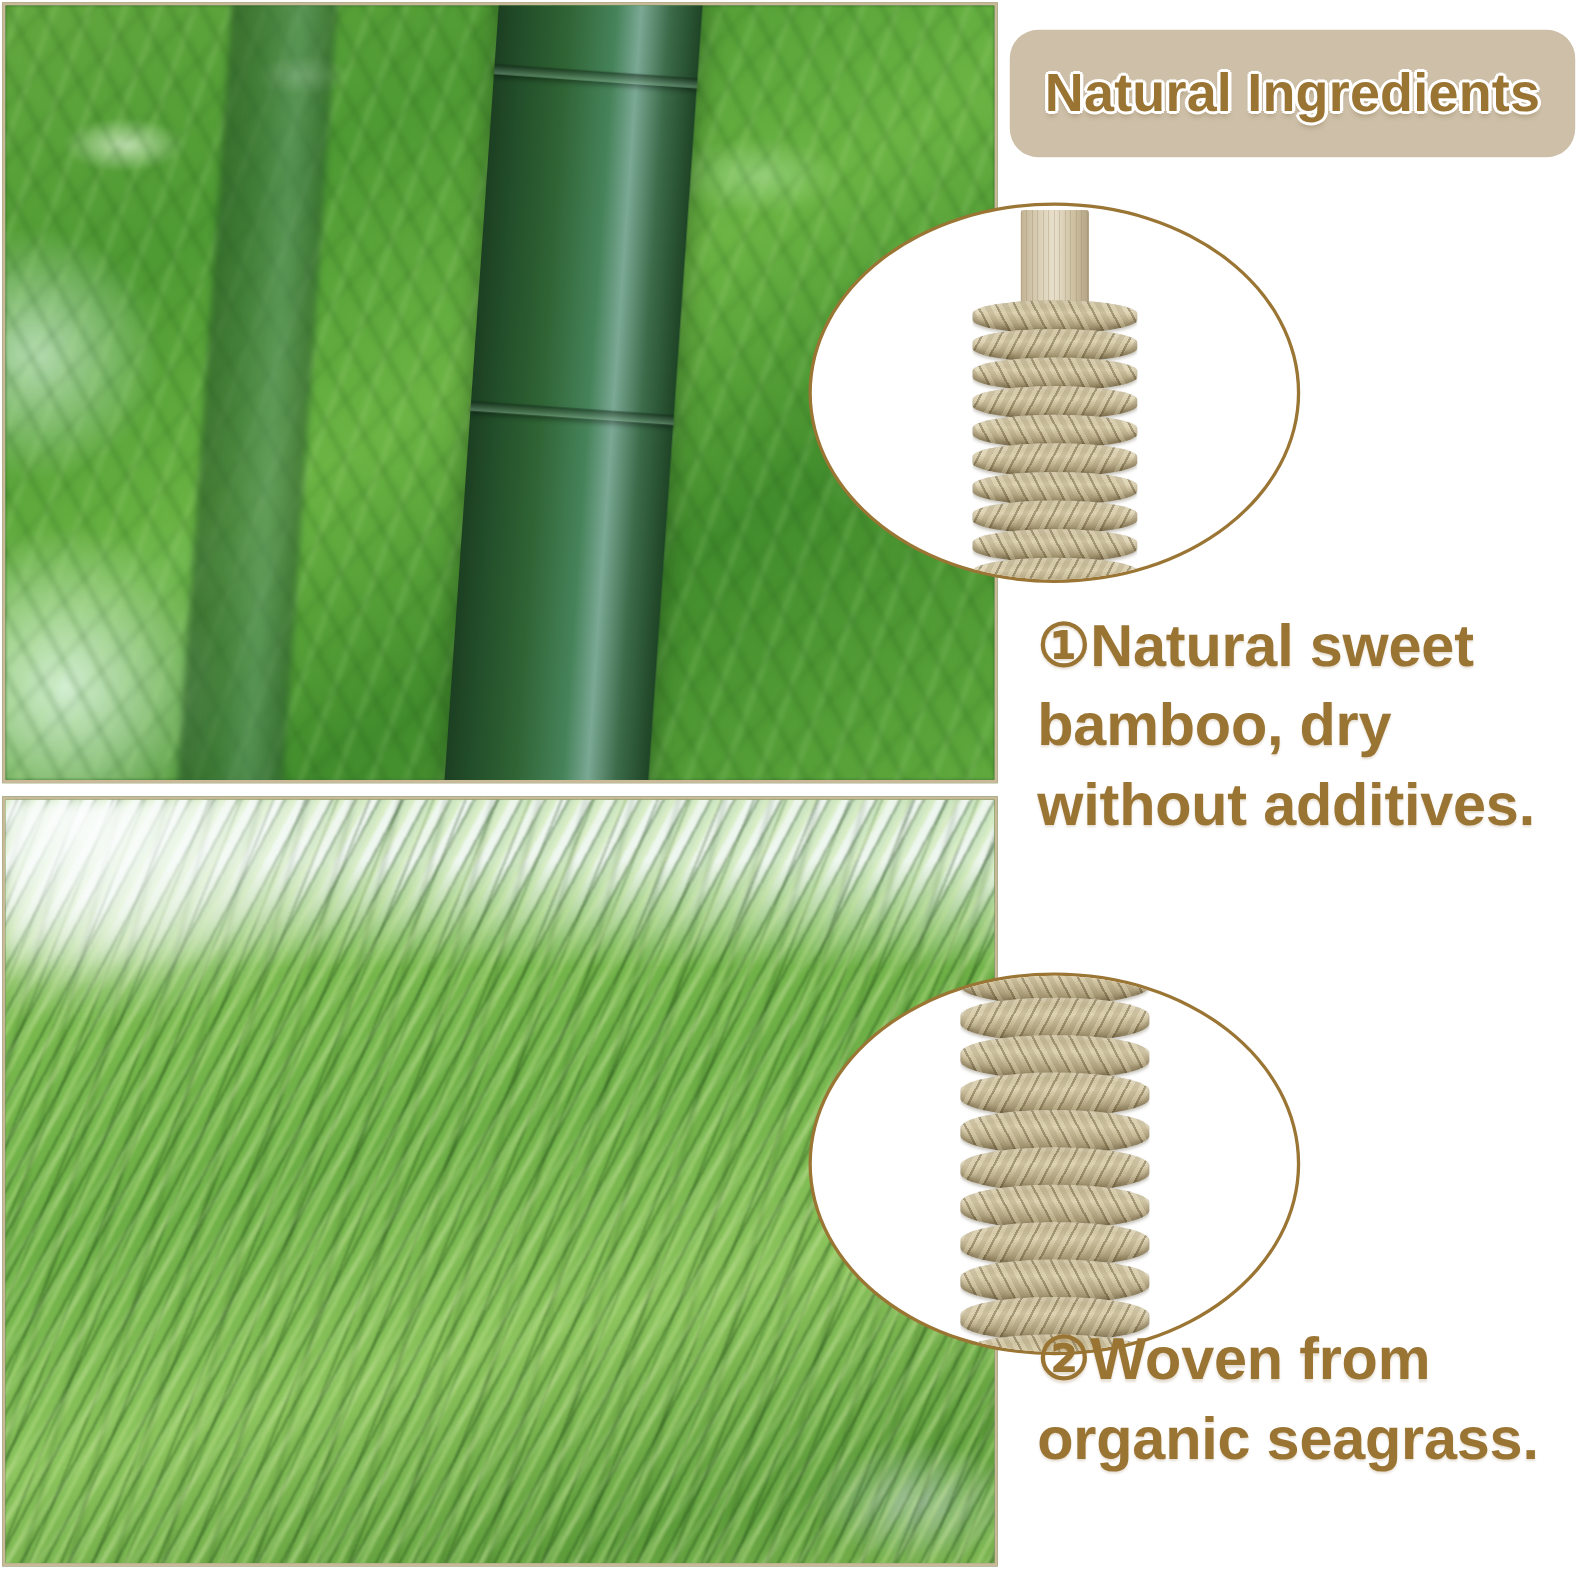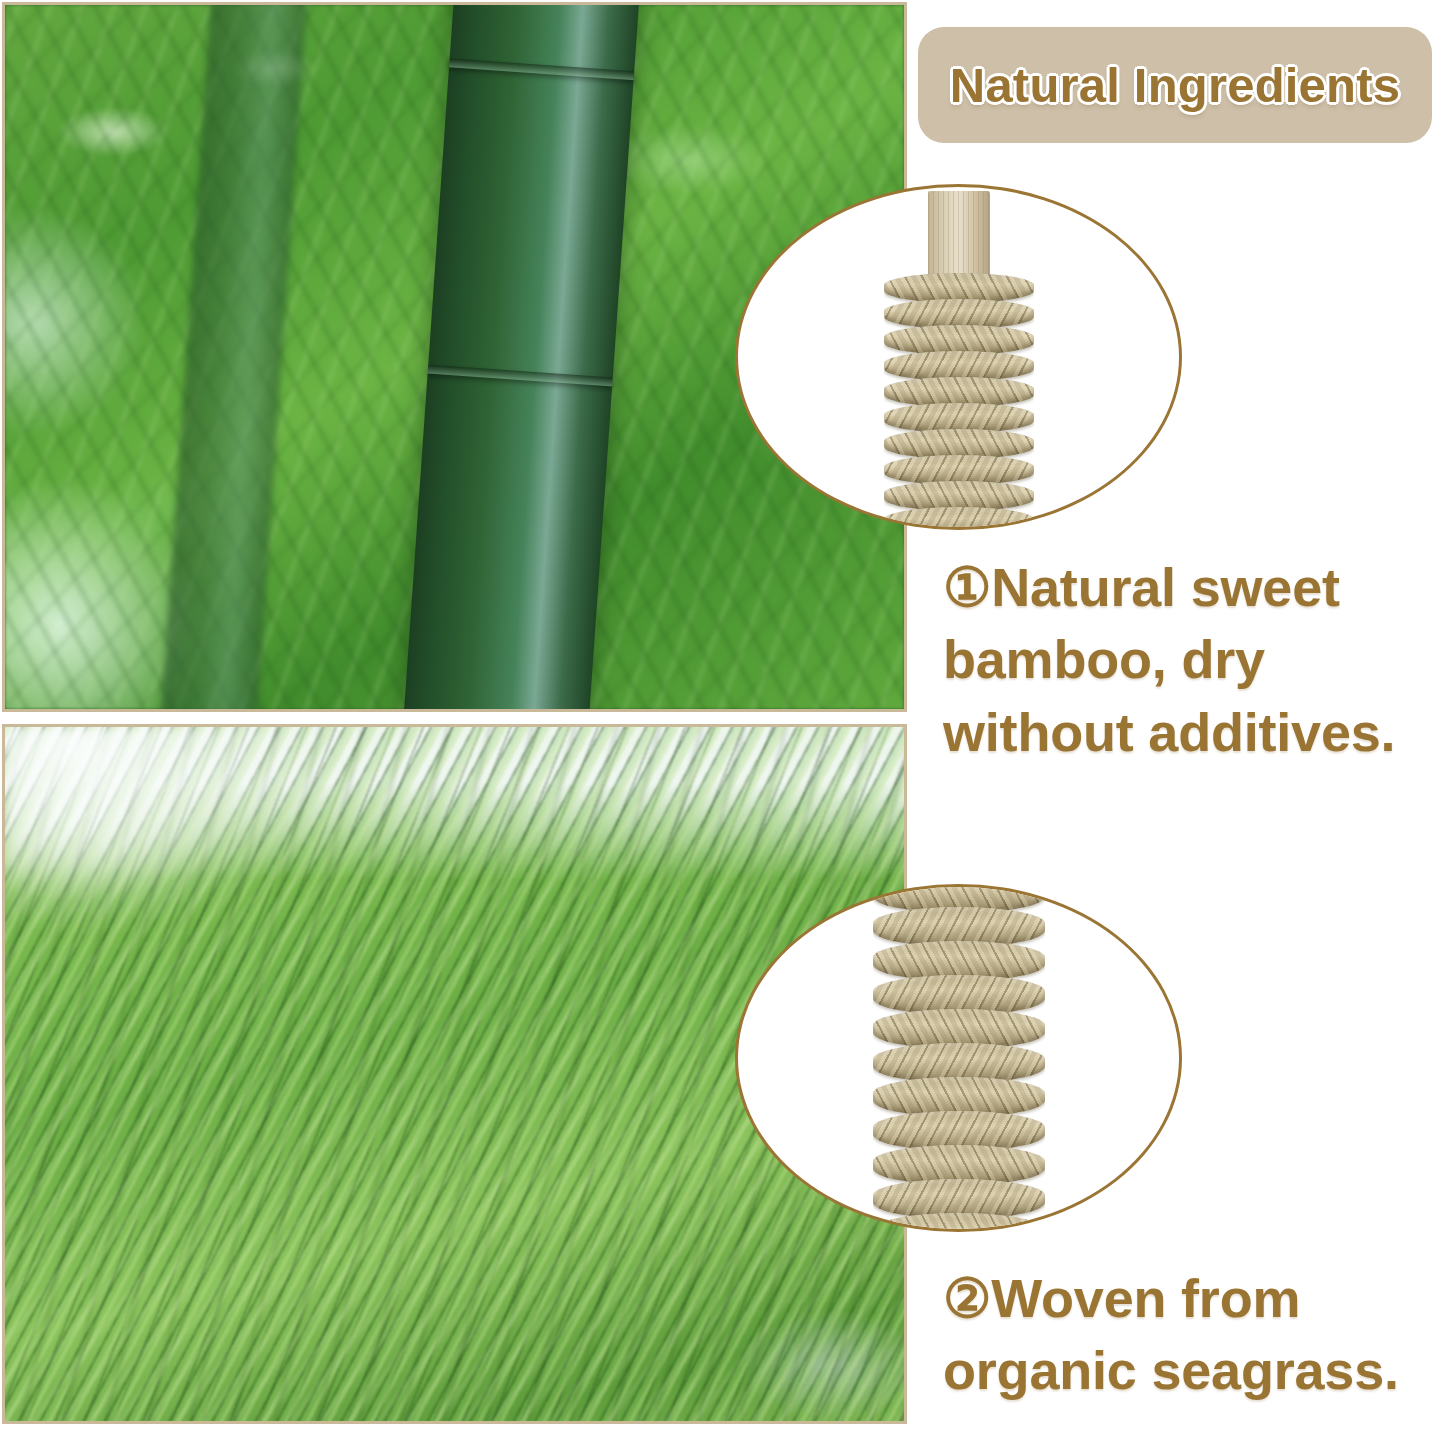--- a/index.html
+++ b/index.html
@@ -201,21 +201,21 @@
   .caption{
     position:absolute;
     color:#9a7433;
     font-size:54px;
     font-weight:bold;
     line-height:1.34;
     letter-spacing:-.2px;
     text-shadow:0 2px 2px rgba(140,110,60,.22);
   }
   #caption-1{ left:943px; top:551px; width:495px; }
-  #caption-2{ left:943px; top:1262px; width:500px; }
+  #caption-2{ left:943px; top:1200px; width:500px; }
 
   .caption .num{ font-weight:bold; }
 </style>
 </head>
 <body>
 
 <div class="canvas">
 
   <div class="photo-panel" id="photo-bamboo">
     <div class="leafy"></div>

